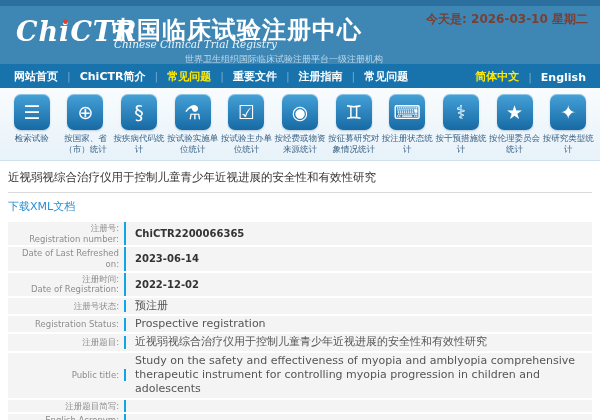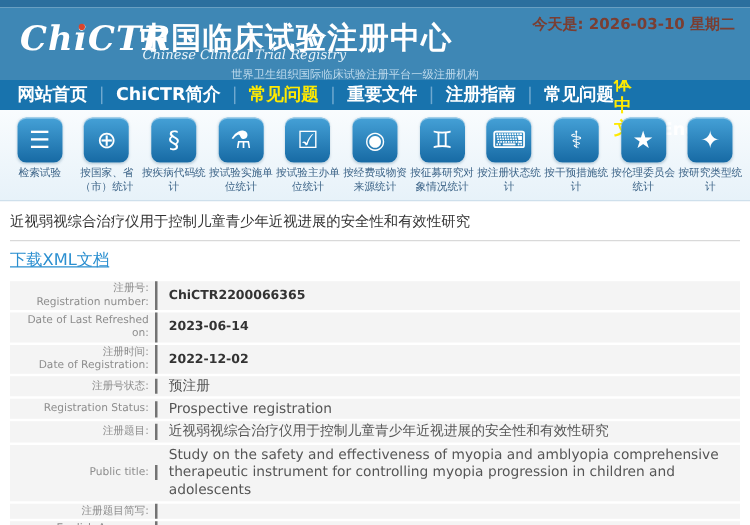--- a/index.html
+++ b/index.html
@@ -35,21 +35,21 @@
   .subtitle {
     position:absolute; left:185px; top:47px; color:#bcd9ec; font-size:9px;
   }
   .today {
     position:absolute; right:12px; top:5px; color:#7a3e32;
     font-size:12px; font-weight:bold;
   }
   
   .nav {
     height:24px; background:#1873ad; display:flex; align-items:center;
-    padding:0 14px; color:#fff; font-size:14px; font-weight:bold;
+    padding:0 14px; color:#fff; font-size:11px; font-weight:bold;
   }
   .nav-item { cursor:pointer; white-space:nowrap; }
   .nav-item.active { color:#ffea00; }
   .nav-sep { color:#6fa8cf; margin:0 9px; font-weight:normal; }
   .nav-right { margin-left:auto; display:flex; align-items:flex-end; }
   .lang-item { cursor:pointer; }
   .lang-item.active { color:#ffea00; }
   
   .toolbar {
     height:73px; background:linear-gradient(#f9fcfe,#e7f2f9);
@@ -59,33 +59,33 @@
   .tool { width:54px; display:flex; flex-direction:column; align-items:center; cursor:pointer; }
   .tool-icon {
     width:36px; height:36px; border-radius:7px; color:#fff;
     background:linear-gradient(#45a1d7,#176aa4);
     box-shadow:inset 0 1px 0 rgba(255,255,255,.4), 0 1px 2px rgba(20,80,120,.25);
     display:flex; align-items:center; justify-content:center;
     font-size:19px; line-height:1;
   }
   .tool-label {
     margin-top:3px; font-size:8.5px; color:#3a6286;
-    text-align:center; line-height:1.25;font-family:Liberation Serif, serif;
+    text-align:center; line-height:1.25;
   }
   
   .content { padding:0 8px; }
   .trial-title { font-size:11.5px; color:#333; padding:9px 0 7px; }
   .divider { border-top:1px solid #d9d9d9; }
-  .download { display:inline-block; padding:6px 0 5px; font-size:13px; color:#2b8fd0; cursor:pointer;text-decoration:underline; }
+  .download { display:inline-block; padding:6px 0 5px; font-size:11px; color:#2b8fd0; cursor:pointer; }
   
   .rows { margin-top:3px; }
   .row { display:flex; align-items:center; background:#f4f4f4; margin-bottom:2px; }
   .cell-label {
     width:118px; flex-shrink:0; text-align:right;
-    padding:1px 5px 1px 0; border-right:2px solid #737373;
+    padding:1px 5px 1px 0; border-right:2px solid #0ea5e9;
     color:#8d8d8d; font-size:8.5px; line-height:1.25;
   }
   .cell-label span { display:block; }
   .cell-value {
     flex:1; padding:1px 6px 1px 9px;
     color:#555; font-size:11px; line-height:1.3;
   }
   .row.bold .cell-value { font-weight:bold; color:#333; font-size:10px; }
 </style>
 </head>

